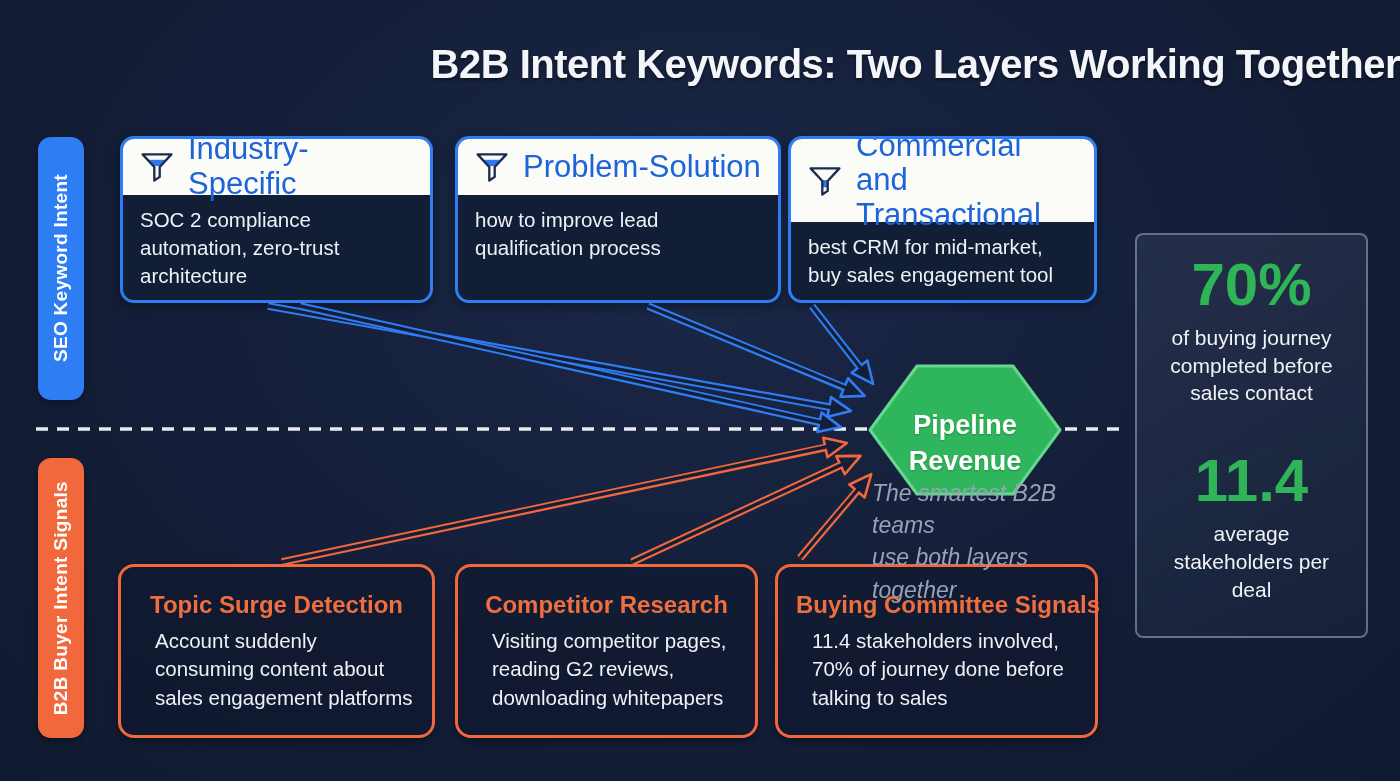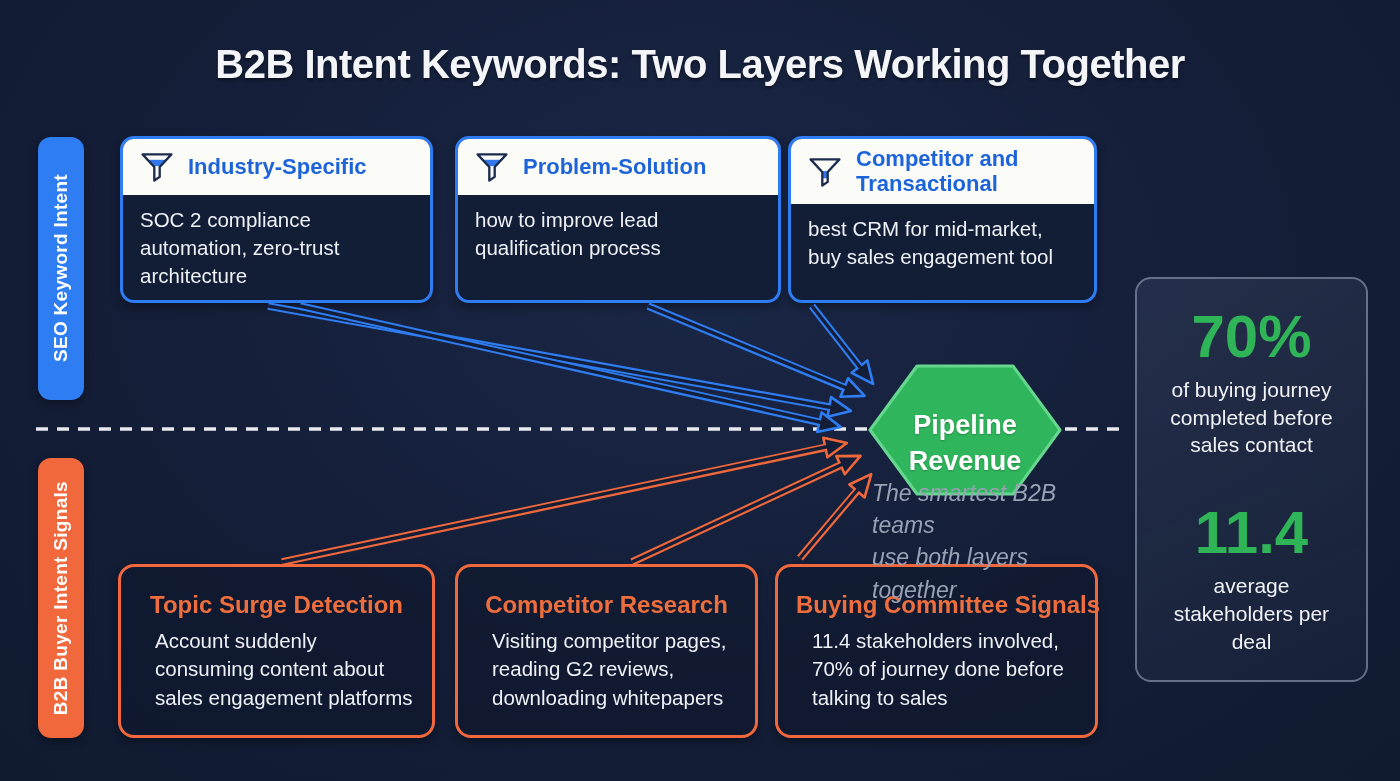--- a/index.html
+++ b/index.html
@@ -10,21 +10,21 @@
     position: relative;
     width: 1400px;
     height: 781px;
     overflow: hidden;
     background: radial-gradient(ellipse at 50% 35%, #1a2746 0%, #141e38 55%, #101a30 100%);
   }
 
   .title {
     position: absolute;
     top: 42px; left: 0; right: 0;
-    text-align: center;
+    text-align: right;
     font-size: 40px;
     font-weight: 700;
     letter-spacing: -0.5px;
     color: #f4f5f8;
     text-shadow: 0 2px 3px rgba(0,0,0,0.45);
   }
 
   
   .pill {
     position: absolute;
@@ -66,22 +66,22 @@
   .seo-card .card-header {
     background: #fbfbf7;
     display: flex;
     align-items: center;
     gap: 13px;
     padding: 8px 16px;
     min-height: 56px;
   }
   .seo-card .card-header .hdr-title {
     color: #1d64db;
-    font-size: 22px;
-    font-weight: 700;
+    font-size: 31px;
+    font-weight: 400;
     line-height: 1.12;
   }
   .seo-card .card-body {
     padding: 11px 17px;
     color: #eef1f6;
     font-size: 20.5px;
     line-height: 1.36;
   }
 
   .funnel-svg { flex: 0 0 auto; display: block; }
@@ -149,25 +149,24 @@
     color: #99a1b5;
     white-space: pre-line;
   }
 
   
   .stats-panel {
     position: absolute;
     left: 1135px; top: 233px;
     width: 233px; height: 405px;
     border: 2px solid rgba(150, 162, 184, 0.6);
-    border-radius: 16px;
+    border-radius: 8px;
     background: linear-gradient(160deg, rgba(170,185,215,0.10) 0%, rgba(170,185,215,0.04) 100%);
     text-align: center;
-    padding-top: 26px;
-    margin-top: 44px;
+    padding-top: 18px;
   }
   .stat-value {
     color: #2fb457;
     font-size: 60px;
     font-weight: 700;
     line-height: 1.05;
   }
   .stat-label {
     color: #f0f2f6;
     font-size: 21px;
@@ -227,21 +226,21 @@
     <div class="card-header">
       <svg class="funnel-svg" width="36" height="36" viewBox="0 0 40 40">
         <defs>
             <clipPath id="fc3">
               <path d="M4,6 H36 L23,20 V31 L17,35 V20 Z"></path>
             </clipPath>
           </defs>
         <rect x="2" y="19" width="36" height="8" fill="#3278ea" clip-path="url(#fc3)"></rect>
         <path d="M4,6 H36 L23,20 V31 L17,35 V20 Z" fill="none" stroke="#1d2c4e" stroke-width="2.6" stroke-linejoin="round"></path>
       </svg>
-      <span class="hdr-title">Competitor and Transactional</span>
+      <span class="hdr-title">Commercial and Transactional</span>
     </div>
     <div class="card-body">best CRM for mid-market, buy sales engagement tool</div>
   </div>
 
   <div class="buyer-card buyer-card-1">
     <div class="b-title">Topic Surge Detection</div>
     <div class="b-body">Account suddenly consuming content about sales engagement platforms</div>
   </div>
   <div class="buyer-card buyer-card-2">
     <div class="b-title">Competitor Research</div>

